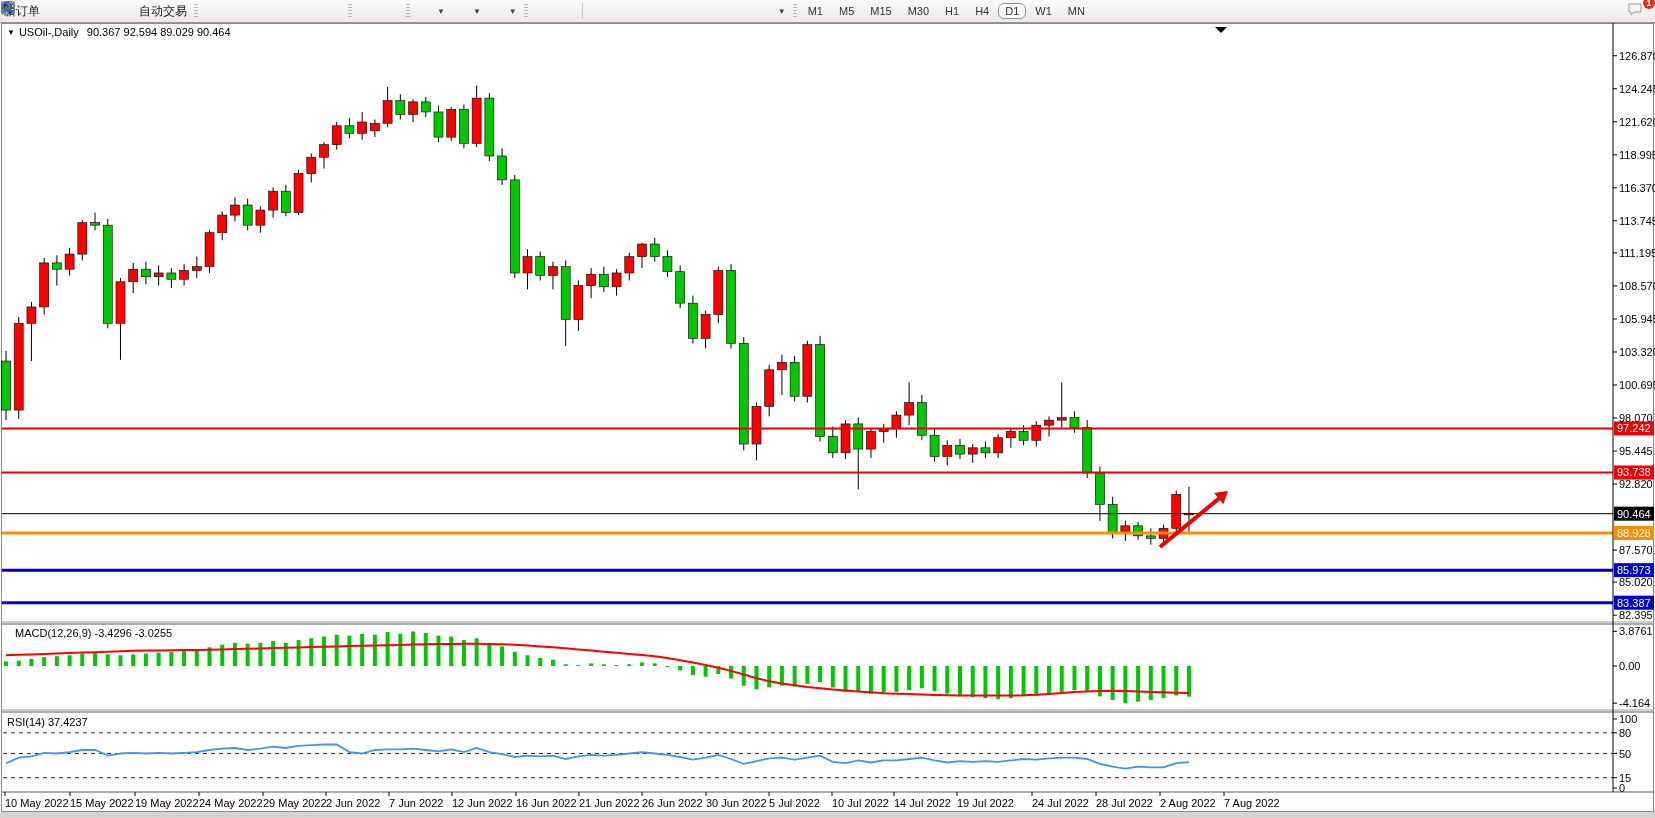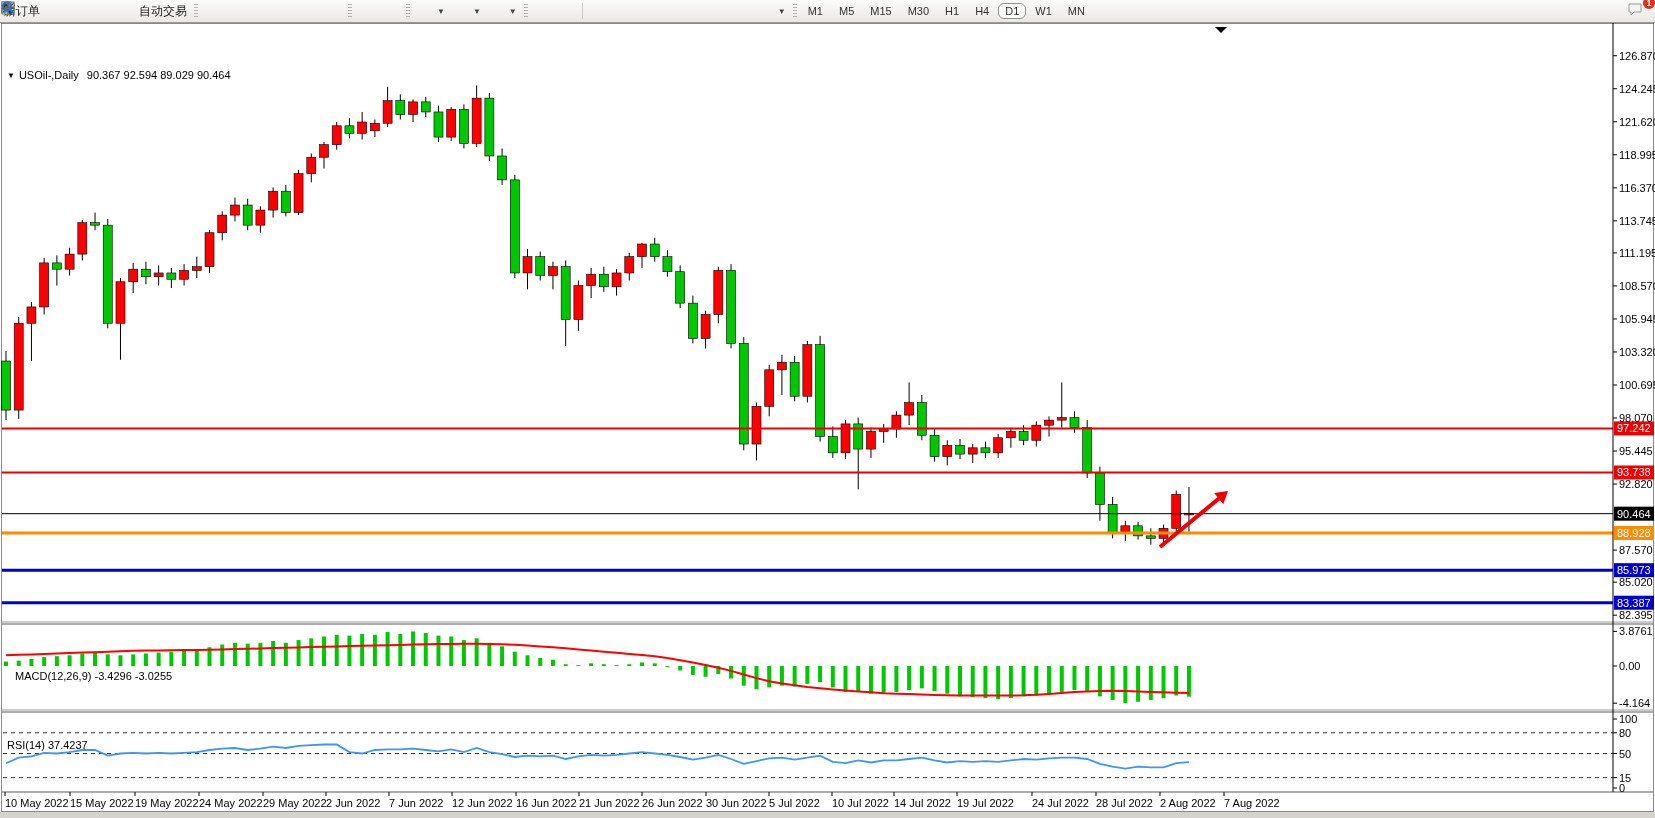--- a/index.html
+++ b/index.html
@@ -12,21 +12,21 @@
   .vsep{width:1px;height:16px;background:#c9c7c3;margin:0 3px;}
   .caret{font-size:8px;color:#444;margin-left:1px;}
   .tf{padding:1px 6px;font-size:11px;color:#333;border:1px solid transparent;margin:0 1px;}
   .tf.active{background:#fdfdfc;border:1px solid #8f8f8f;border-radius:6px;}
   #tb-right{margin-left:auto;display:flex;align-items:center;margin-right:4px;}
   #chat-badge{position:relative;}
   #chat-badge .badge{position:absolute;top:-4px;right:-4px;background:#e03020;color:#fff;border-radius:50%;
     width:12px;height:12px;font-size:9px;line-height:12px;text-align:center;font-weight:bold;}
   svg{position:absolute;left:0;top:0;}
   svg text{font-family:"Liberation Sans",sans-serif;}
-  .overlay{position:absolute;font-size:11px;color:#000;z-index:3;white-space:nowrap;margin-top:43px;}
+  .overlay{position:absolute;font-size:11px;color:#000;z-index:3;white-space:nowrap;}
   .overlay .tri{font-size:8px;vertical-align:1px;margin-right:4px;}
   .overlay .num{margin-left:8px;}
 </style>
 </head>
 <body>
 
 <svg id="chart-svg" width="1655" height="818">
     <rect x="0" y="23" width="1655" height="789" fill="#ffffff"></rect>
     <rect x="1.5" y="23.5" width="1652" height="788" fill="none" stroke="#8a8a8a"></rect>
     <line x1="6" y1="350.95392999999984" x2="6" y2="420.13842999999986" stroke="#000000" stroke-width="1"></line>
@@ -430,21 +430,21 @@
     <line x1="1096" y1="792" x2="1096" y2="796" stroke="#000"></line>
     <text x="1096" y="807" font-size="11" fill="#000">28 Jul 2022</text>
     <line x1="1160" y1="792" x2="1160" y2="796" stroke="#000"></line>
     <text x="1160" y="807" font-size="11" fill="#000">2 Aug 2022</text>
     <line x1="1224" y1="792" x2="1224" y2="796" stroke="#000"></line>
     <text x="1224" y="807" font-size="11" fill="#000">7 Aug 2022</text>
   </svg>
 
 <div class="overlay" id="symbol-title" style="left:7px;top:26px;"><span class="tri">▼</span><span>USOil-,Daily</span><span class="num">90.367 92.594 89.029 90.464</span></div>
 <div class="overlay" style="left:15px;top:627px;">MACD(12,26,9) -3.4296 -3.0255</div>
-<div class="overlay" style="left:7px;top:696px;text-align:center;">RSI(14) 37.4237</div>
+<div class="overlay" style="left:7px;top:716px;text-align:center;">RSI(14) 37.4237</div>
 
 <div id="toolbar">
   <div class="tbtn">
       <span>新订单</span>
     </div>
   <div class="tbtn">
       <span class="ticon">
         <svg width="16" height="16">
           <rect x="4" y="4" width="8" height="8" fill="#e8c24a" stroke="#9c7b1e" transform="rotate(45 8 8)"></rect>
         </svg>

